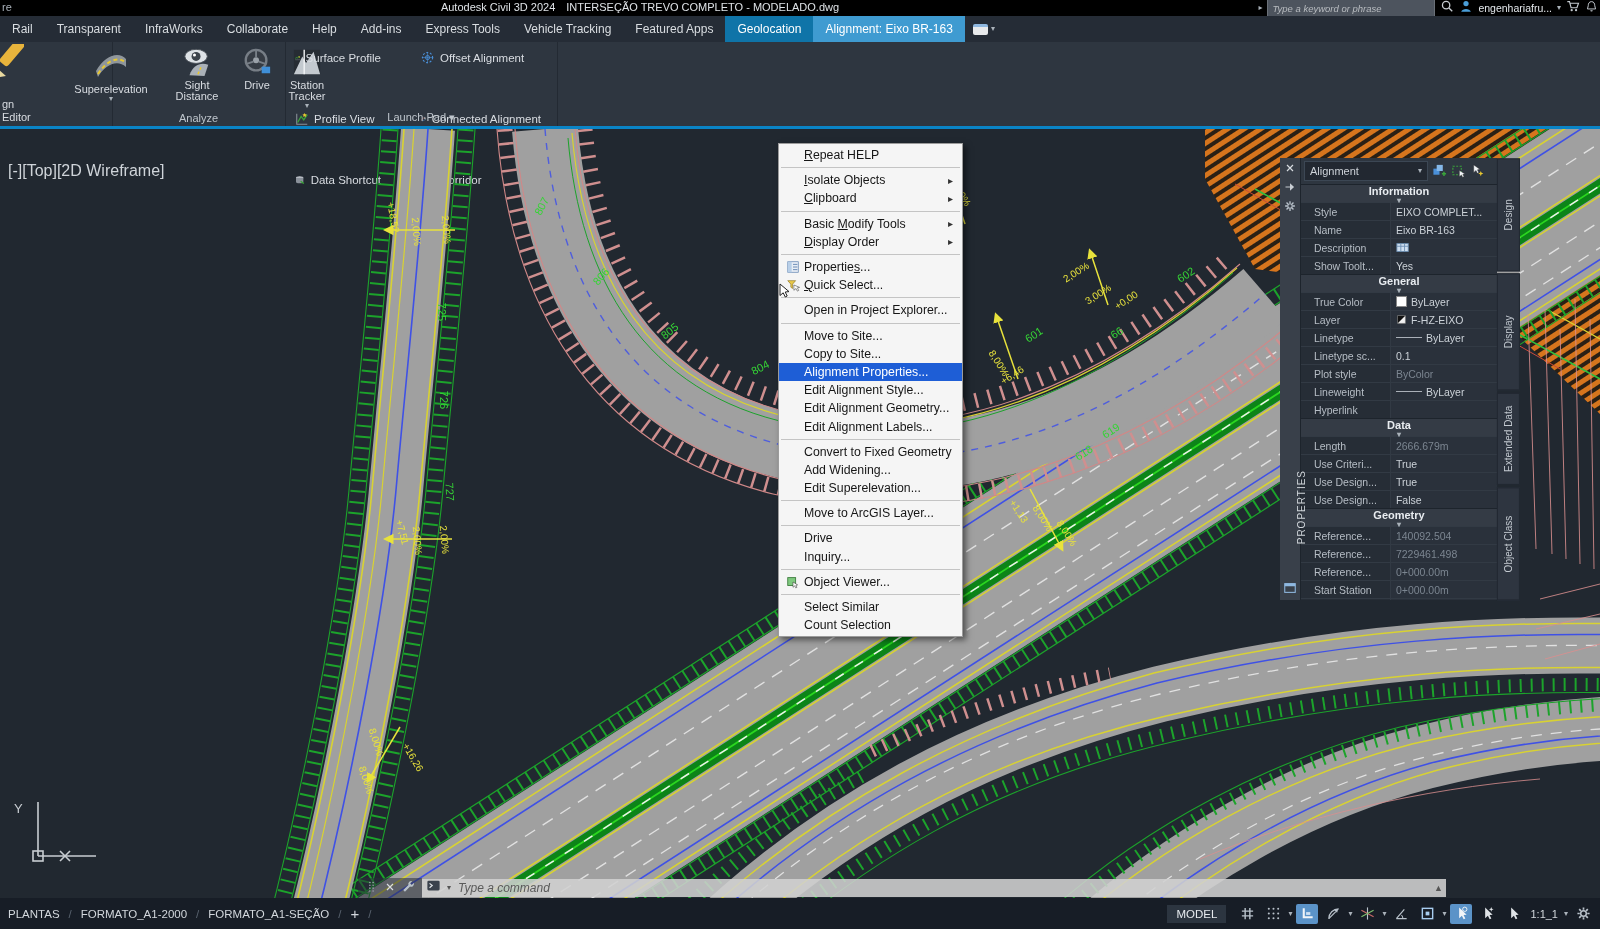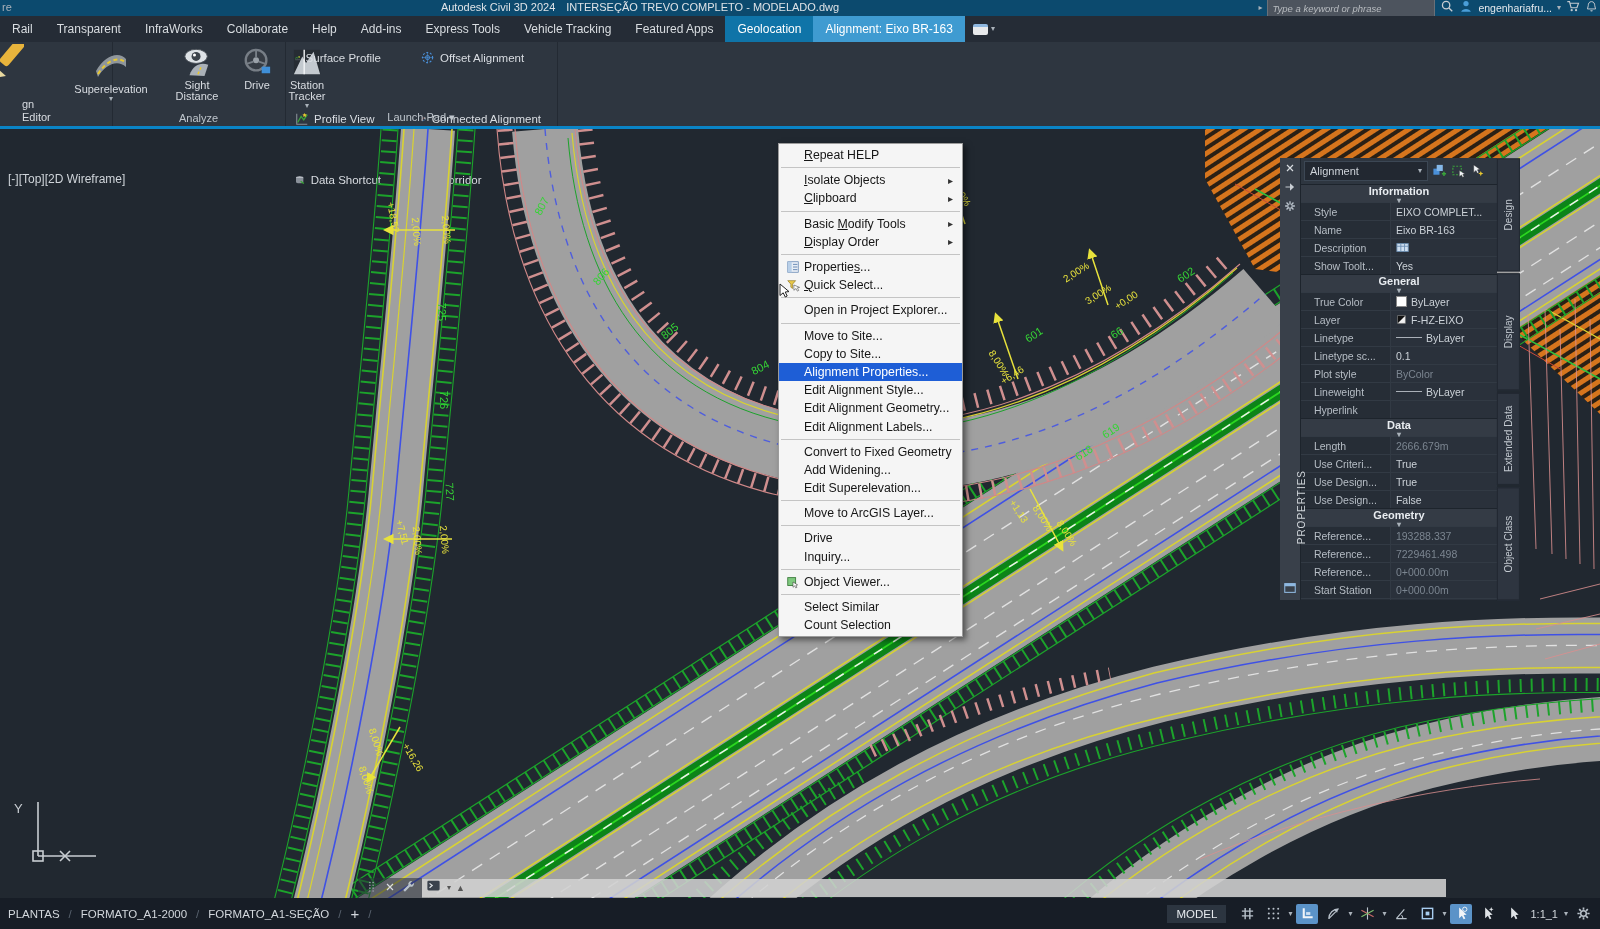--- a/index.html
+++ b/index.html
@@ -1,19 +1,19 @@
 <!DOCTYPE html>
 <html><head>
 <meta charset="utf-8">
 <style>
   html,body{margin:0;padding:0;background:#000;}
   .app{position:relative;width:1600px;height:929px;overflow:hidden;background:#212830;
        font-family:"Liberation Sans",sans-serif;-webkit-font-smoothing:antialiased;}
   
-  .titlebar{position:absolute;top:0;left:0;width:1600px;height:16px;background:#0c4a6e;color:#dfe3e7;}
+  .titlebar{position:absolute;top:0;left:0;width:1600px;height:16px;background:#000000;color:#dfe3e7;}
   .titlebar .partial{position:absolute;left:2px;top:1px;font-size:11px;color:#aab2ba;}
   .titlebar .title{position:absolute;left:640px;top:1px;transform:translateX(-50%);font-size:11px;white-space:nowrap;}
   .titlebar .title b{font-weight:normal;margin-right:11px;text-align:right;}
   .tb-right{position:absolute;right:2px;top:0;height:16px;display:flex;align-items:center;gap:5px;}
   .searchbox{width:158px;height:12px;background:#4d545e;border:1px solid #6a7078;font-style:italic;
              font-size:9.5px;color:#c8ccd0;padding:16px 4px;outline:none;font-family:"Liberation Sans",sans-serif;}
   .searchbox::placeholder{color:#b8bcc0;}
   .tb-right .acct{font-size:10.5px;color:#e4e8ec;white-space:nowrap;}
   .caret{font-size:8px;color:#aab2ba;line-height:1;}
   
@@ -28,24 +28,24 @@
   .ribbon{position:absolute;top:42px;left:0;width:1600px;height:84px;background:#2e3640;color:#d9dde2;}
   .rpanel{position:absolute;top:0;height:84px;border-right:1px solid #232a33;}
   .rpanel .plabel{position:absolute;bottom:2px;left:0;right:0;text-align:center;font-size:11px;color:#bfc6cd;white-space:nowrap;}
   .bigbtn{position:absolute;top:5px;display:flex;flex-direction:column;align-items:center;font-size:11px;
           color:#d9dde2;text-align:center;line-height:11px;margin-left:38px;}
   .bigbtn .lbl{margin-top:3px;}
   .smallbtn{display:flex;align-items:center;gap:5px;font-size:11.5px;color:#d9dde2;height:21px;white-space:nowrap;}
   .lp-grid{position:absolute;left:10px;top:5px;display:grid;grid-template-columns:86px 120px;grid-auto-rows:21px;column-gap:14px;gap:40px;}
   .ribbon-underline{position:absolute;top:126px;left:0;width:1600px;height:3px;background:#0a84c6;}
   .partial-pencil{position:absolute;left:-10px;top:2px;}
-  .partial-lbl{position:absolute;left:2px;top:56px;font-size:11px;line-height:13px;color:#d9dde2;margin-left:20px;}
+  .partial-lbl{position:absolute;left:2px;top:56px;font-size:11px;line-height:13px;color:#d9dde2;}
   
   .canvas{position:absolute;top:129px;left:0;width:1600px;height:800px;}
-  .vplabel{position:absolute;top:172px;left:8px;font-size:12px;color:#cfd4d9;z-index:3;}
+  .vplabel{position:absolute;top:162px;left:8px;font-size:16px;color:#cfd4d9;z-index:3;}
   
   .ctxmenu{position:absolute;top:143px;left:778px;width:183px;background:#f5f5f5;border:1px solid #9b9b9b;
            box-shadow:3px 3px 6px rgba(0,0,0,.5);padding:2px 0;z-index:10;font-size:12.3px;color:#161616;}
   .ci{display:flex;align-items:center;height:18.2px;padding:0 4px 0 3px;}
   .ci .ico{width:22px;display:flex;justify-content:center;align-items:center;flex:none;}
   .ci .lab{flex:1;white-space:nowrap;}
   .ci .sub{width:10px;color:#333;font-size:10px;}
   .ci.hl{background:#1e5ed6;color:#fff;}
   .ci.hl .sub{color:#fff;}
   .csep{height:1px;background:#c4c4c4;margin:3px 2px;}
@@ -704,21 +704,21 @@
             <span>False</span>
           </span>
         </div>
         <div class="psec">
           <span>Geometry</span>
           <span class="caret">▾</span>
         </div>
         <div class="prow">
           <span class="pl">Reference...</span>
           <span class="pv gray">
-            <span>193288.337</span>
+            <span>140092.504</span>
           </span>
         </div>
         <div class="prow">
           <span class="pl">Reference...</span>
           <span class="pv gray">
             <span>7229461.498</span>
           </span>
         </div>
         <div class="prow">
           <span class="pl">Reference...</span>
@@ -765,20 +765,21 @@
       <span id="i-wrench"><svg width="13" height="13" viewBox="0 0 16 16">
             <path d="M12.5 1.5 a3.6 3.6 0 0 0 -4.6 4.6 L1.6 12.4 l2 2 L9.9 8.1 a3.6 3.6 0 0 0 4.6 -4.6 L12 6 L10 4 Z" fill="#b9c2cb"></path>
           </svg></span>
     </div>
     <div class="cmdbar">
       <span id="i-prompt"><svg width="17" height="14" viewBox="0 0 16 16">
             <rect x="1" y="2" width="14" height="11" rx="1.5" fill="#3a424d"></rect>
             <path d="M3.5 5 l3 2.5 -3 2.5" stroke="#dfe3e7" stroke-width="1.4" fill="none"></path>
           </svg></span>
       <span class="caret" style="color:#555">▾</span>
+      <input class="cmdinput" placeholder="Type a command" style="">
       <span class="up">▲</span>
     </div>
   </div>
 
   <div class="bottombar">
     <div class="laytabs" id="laytabs">
         <span>PLANTAS</span>
         <span class="sl">/</span>
         <span>FORMATO_A1-2000</span>
         <span class="sl">/</span>

